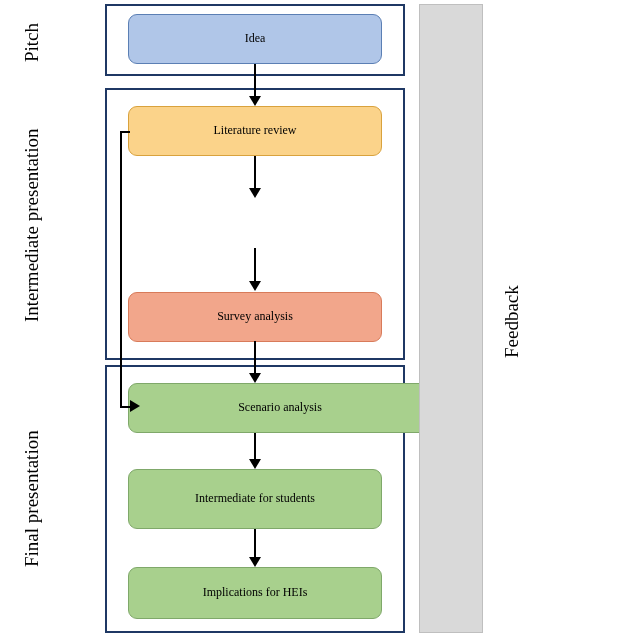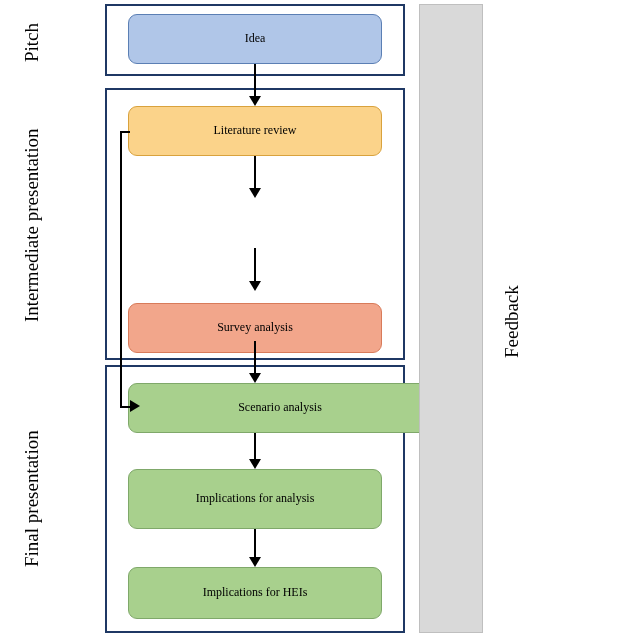--- a/index.html
+++ b/index.html
@@ -46,21 +46,21 @@
     padding: 2px 8px;
   }
   .node.idea      { background: #b0c6e8; border-color: #5b7fb4; }
   .node.yellow    { background: #fbd38a; border-color: #d9a23d; }
   .node.salmon    { background: #f2a68b; border-color: #d87b5a; }
   .node.green     { background: #a8d08d; border-color: #7fa86a; }
 
   #node-idea     { left: 128px; top: 14px;  width: 254px; height: 50px; }
   #node-lit      { left: 128px; top: 106px; width: 254px; height: 50px; }
   #node-survey   { left: 128px; top: 198px; width: 254px; height: 50px; }
-  #node-analysis { left: 128px; top: 303px; width: 254px; height: 50px; }
+  #node-analysis { left: 128px; top: 292px; width: 254px; height: 50px; }
   #node-scenario { left: 128px; top: 383px; width: 304px; height: 50px; text-align: center; }
   #node-impl-stu { left: 128px; top: 469px; width: 254px; height: 60px; }
   #node-impl-hei { left: 128px; top: 567px; width: 254px; height: 52px; }
 
   
   .arrow {
     position: absolute;
     width: 2px;
     background: #000000;
     left: 254px;
@@ -160,21 +160,21 @@
   <div id="node-lit" class="node yellow">
     <span>Literature review</span>
   </div>
   <div id="node-analysis" class="node salmon">
     <span>Survey analysis</span>
   </div>
   <div id="node-scenario" class="node green">
     <span>Scenario analysis</span>
   </div>
   <div id="node-impl-stu" class="node green">
-    <span>Implications for analysis</span>
+    <span>Intermediate for students</span>
   </div>
   <div id="node-impl-hei" class="node green">
     <span>Implications for HEIs</span>
   </div>
 
   <div id="arrow-1" class="arrow"></div>
   <div id="arrow-2" class="arrow"></div>
   <div id="arrow-3" class="arrow"></div>
   <div id="arrow-4" class="arrow"></div>
   <div id="arrow-5" class="arrow"></div>

